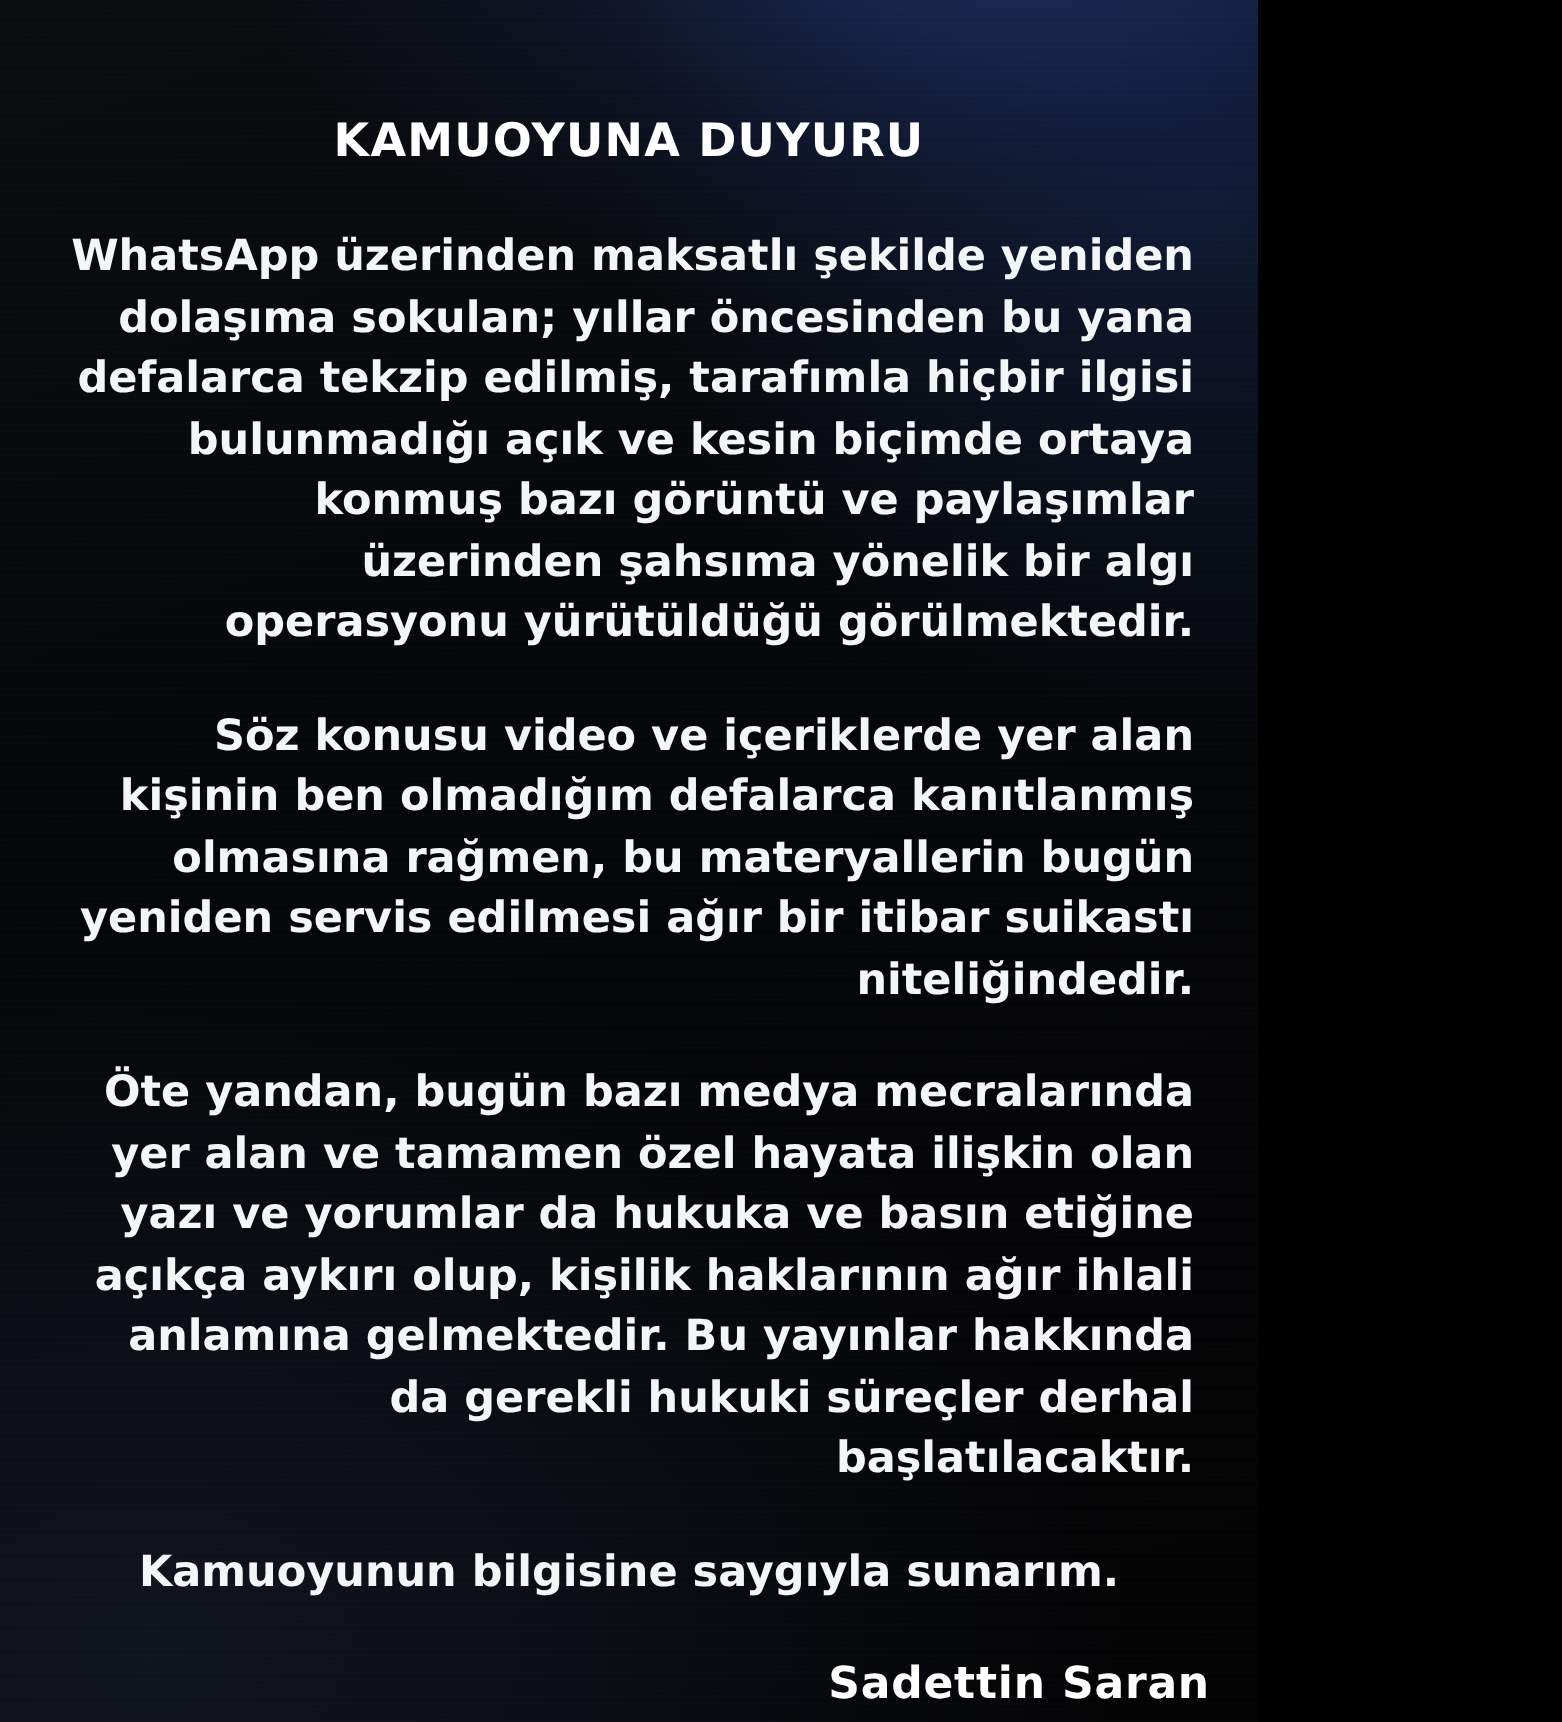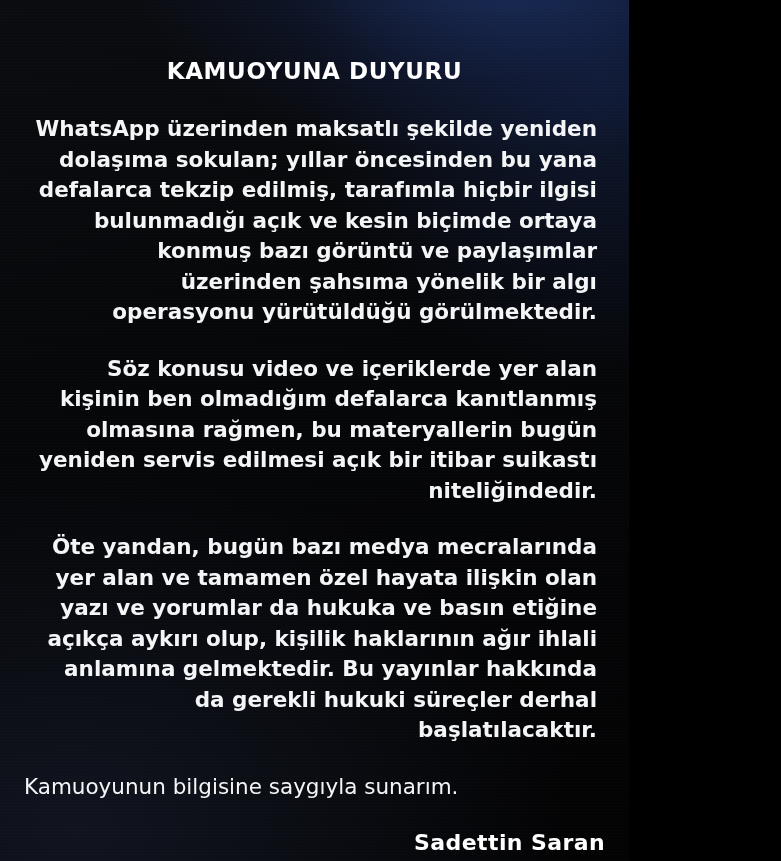--- a/index.html
+++ b/index.html
@@ -53,21 +53,22 @@
     font-size: 21.5px;
     line-height: 1.42;
     margin: 0 0 26px 0;
     color: #f4f5f7;
     padding: 0 8px;
   }
   .para:last-of-type {
     margin-bottom: 0;
   }
   .closing {
-    font-weight: normal;
+    text-align: center;
+    font-weight: bold;
     font-size: 21.5px;
     line-height: 1.42;
     margin: 0 0 28px 0;
     color: #f4f5f7;
   }
   .signature {
     text-align: right;
     font-weight: bold;
     font-size: 22px;
     letter-spacing: 0.4px;
@@ -77,19 +78,19 @@
 </style>
 </head>
 <body>
 
 <div id="statement-card">
   <div class="grain"></div>
   <div class="content">
     <div class="headline">KAMUOYUNA DUYURU</div>
 
     <p class="para">WhatsApp üzerinden maksatlı şekilde yeniden dolaşıma sokulan; yıllar öncesinden bu yana defalarca tekzip edilmiş, tarafımla hiçbir ilgisi bulunmadığı açık ve kesin biçimde ortaya konmuş bazı görüntü ve paylaşımlar üzerinden şahsıma yönelik bir algı operasyonu yürütüldüğü görülmektedir.</p>
-    <p class="para">Söz konusu video ve içeriklerde yer alan kişinin ben olmadığım defalarca kanıtlanmış olmasına rağmen, bu materyallerin bugün yeniden servis edilmesi açık bir itibar suikastı niteliğindedir.</p>
+    <p class="para">Söz konusu video ve içeriklerde yer alan kişinin ben olmadığım defalarca kanıtlanmış olmasına rağmen, bu materyallerin bugün yeniden servis edilmesi ağır bir itibar suikastı niteliğindedir.</p>
     <p class="para">Öte yandan, bugün bazı medya mecralarında yer alan ve tamamen özel hayata ilişkin olan yazı ve yorumlar da hukuka ve basın etiğine açıkça aykırı olup, kişilik haklarının ağır ihlali anlamına gelmektedir. Bu yayınlar hakkında da gerekli hukuki süreçler derhal başlatılacaktır.</p>
 
     <p class="closing">Kamuoyunun bilgisine saygıyla sunarım.</p>
     <p class="signature">Sadettin Saran</p>
   </div>
 </div>
 
 </body></html>

